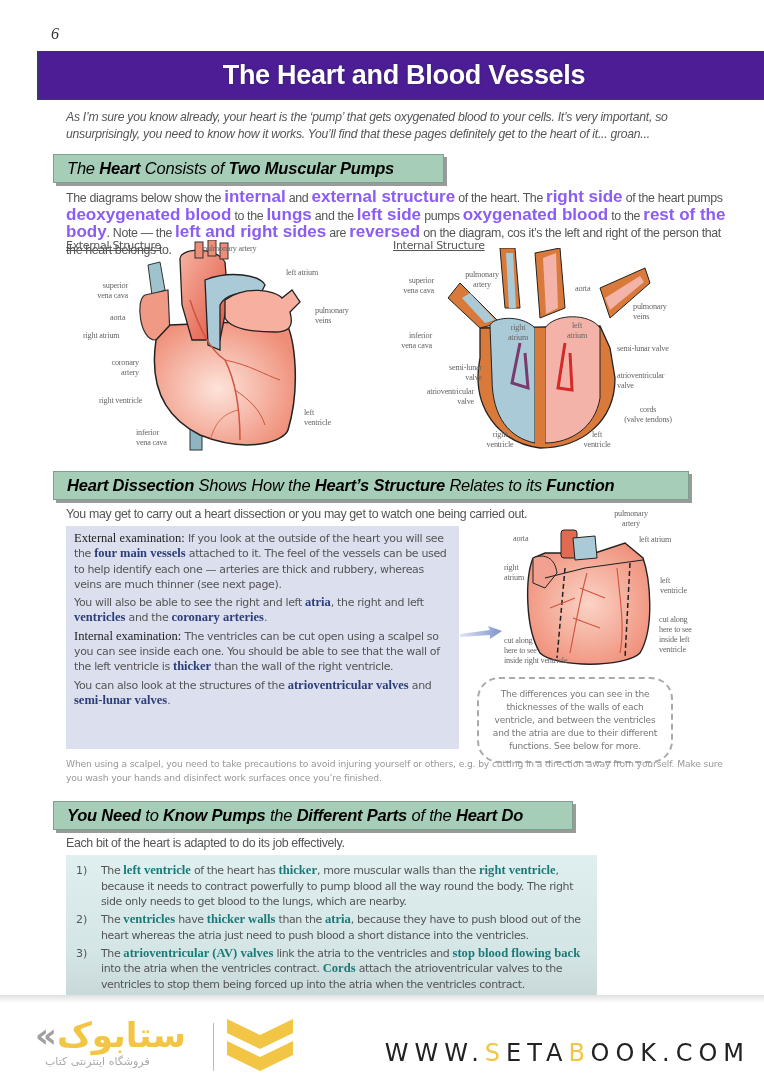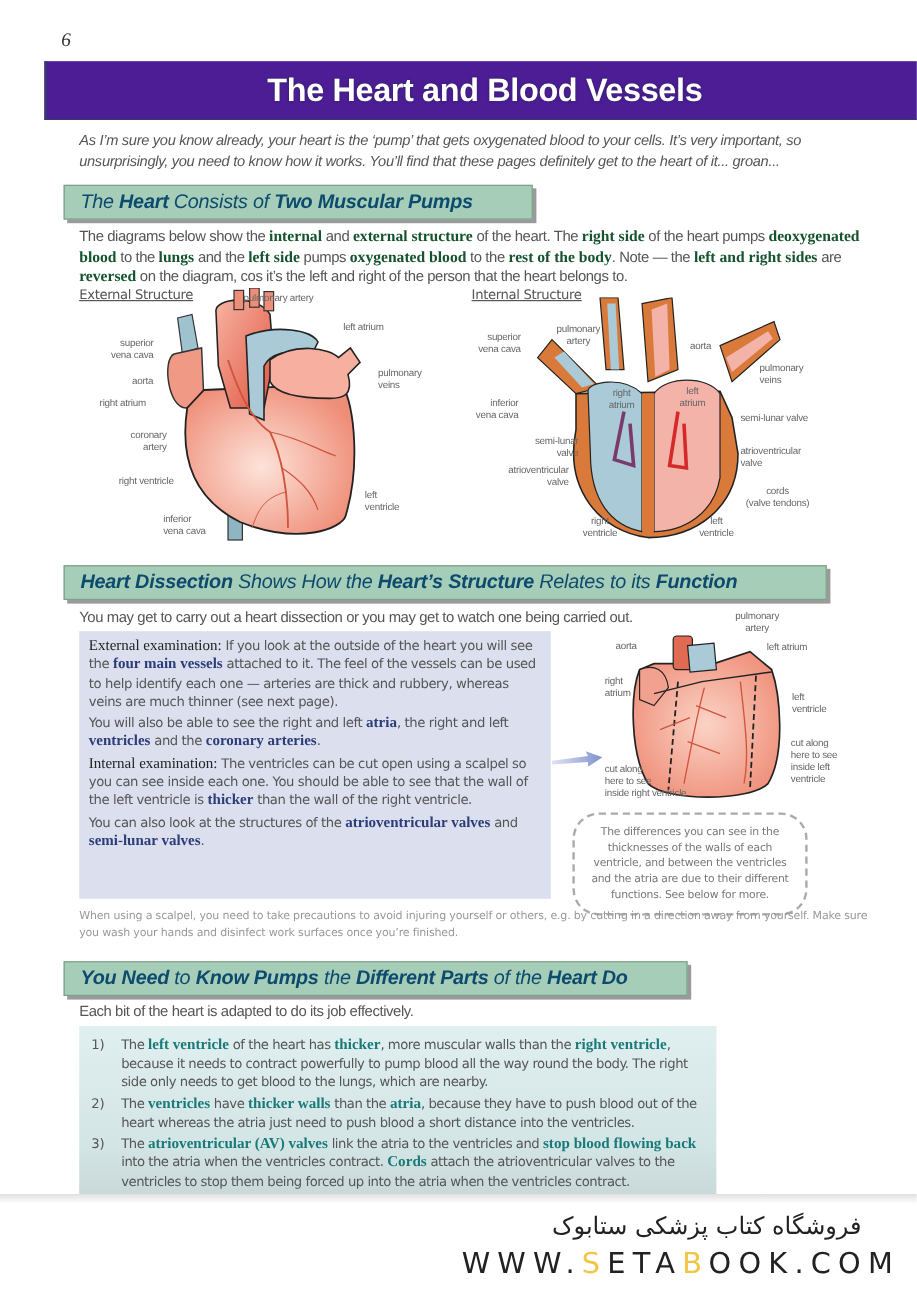--- a/index.html
+++ b/index.html
@@ -12,30 +12,30 @@
     border-left: 2px solid #3a3770; border-bottom: 1px solid #3a3770; display: flex; align-items: center; justify-content: center; }
   .title-bar h1 { font-family: "Liberation Sans", sans-serif; font-weight: bold; font-size: 27px; color: #fff;
     letter-spacing: -0.3px; text-shadow: 0 0 2px #2a2750; }
 
   .intro { position: absolute; left: 66px; top: 109px; width: 660px; font-family: "Liberation Sans", sans-serif;
     font-style: italic; font-size: 12.2px; line-height: 17px; color: #555; letter-spacing: -0.25px; }
 
   .section-head { position: absolute; background: #a6cdb7; border: 1px solid #7d9f8b;
     box-shadow: 3px 3px 0 #9a9a9a; height: 29px; display: flex; align-items: center; padding-left: 13px; }
   .section-head h2 { font-family: "Liberation Sans", sans-serif; font-style: italic; font-weight: normal;
-    font-size: 16.5px; color: #0c4a6e; letter-spacing: -0.2px; white-space: nowrap; }
+    font-size: 16.5px; color: #000000; letter-spacing: -0.2px; white-space: nowrap; }
   .section-head h2 b { font-weight: bold; }
 
   .body-text { position: absolute; font-family: "Liberation Sans", sans-serif; font-size: 12.4px; line-height: 16.5px; color: #555; letter-spacing: -0.35px; }
-  .body-text b { color: #14532d; font-family: Liberation Serif, serif; font-size: 13px; letter-spacing: 0; }
+  .body-text b { color: #8b5cf6; font-family: Liberation Sans, sans-serif; font-size: 17px; letter-spacing: 0; }
 
   .diagram-caption { position: absolute; font-family: "DejaVu Sans", sans-serif; font-size: 11px; color: #555;
     text-decoration: underline; letter-spacing: -0.3px; }
 
-  .lbl { position: absolute; font-family: Liberation Sans, sans-serif; font-size: 8.2px; line-height: 10px; color: #666; white-space: nowrap; letter-spacing: -0.2px; }
+  .lbl { position: absolute; font-family: Liberation Serif, serif; font-size: 8.2px; line-height: 10px; color: #666; white-space: nowrap; letter-spacing: -0.2px; }
   .lbl.r { text-align: right; }
   .lbl.c { text-align: center; }
 
   .exam-box { position: absolute; left: 66px; top: 526px; width: 393px; height: 223px; background: #dcdfee; padding: 5px 8px; }
   .exam-box p { font-family: "DejaVu Sans", sans-serif; font-size: 11px; line-height: 15.3px; color: #555; margin-bottom: 3px; letter-spacing: -0.35px; }
   .exam-box p .k { font-family: "Liberation Serif", serif; font-weight: normal; color: #222; font-size: 12.5px; letter-spacing: 0; }
   .exam-box p .hl { font-family: "Liberation Serif", serif; font-weight: bold; color: #2c3e7a; font-size: 12.5px; letter-spacing: 0; }
 
   .safety { position: absolute; left: 66px; top: 757px; width: 660px; font-family: "DejaVu Sans", sans-serif;
     font-size: 9.2px; line-height: 13.5px; color: #999; letter-spacing: -0.15px; }
@@ -242,15 +242,23 @@
     <span class="fn-num">2)</span>
     <span class="fn-text"><span>The </span><span class="t">ventricles</span><span> have </span><span class="t">thicker walls</span><span> than the </span><span class="t">atria</span><span>, because they have to push blood out of the heart whereas the atria just need to push blood a short distance into the ventricles.</span></span>
   </div>
   <div class="fn-item">
     <span class="fn-num">3)</span>
     <span class="fn-text"><span>The </span><span class="t">atrioventricular (AV) valves</span><span> link the atria to the ventricles and </span><span class="t">stop blood flowing back</span><span> into the atria when the ventricles contract.  </span><span class="t">Cords</span><span> attach the atrioventricular valves to the ventricles to stop them being forced up into the atria when the ventricles contract.</span></span>
   </div>
 </div>
 
 <div class="footer">
-  <div class="footer-fa">فروشگاه کتاب پزشکی ستابوک</div>
+  <div class="logo-wrap">
+    <div class="logo-text"><span class="g">«</span>ستابوک</div>
+    <div class="logo-sub">فروشگاه اینترنتی کتاب</div>
+    <div class="logo-divider"></div>
+    <svg class="logo-chevrons" width="70" height="62" viewBox="0 0 70 62">
+      <path d="M2 4 L35 20 L68 4 L68 18 L35 34 L2 18 Z" fill="#f3c545"></path>
+      <path d="M2 26 L35 42 L68 26 L68 40 L35 56 L2 40 Z" fill="#f3c545"></path>
+    </svg>
+  </div>
   <div class="footer-url"><span>WWW.</span><span class="y">S</span><span>ETA</span><span class="y">B</span><span>OOK.COM</span></div>
 </div>
 
 </body></html>

